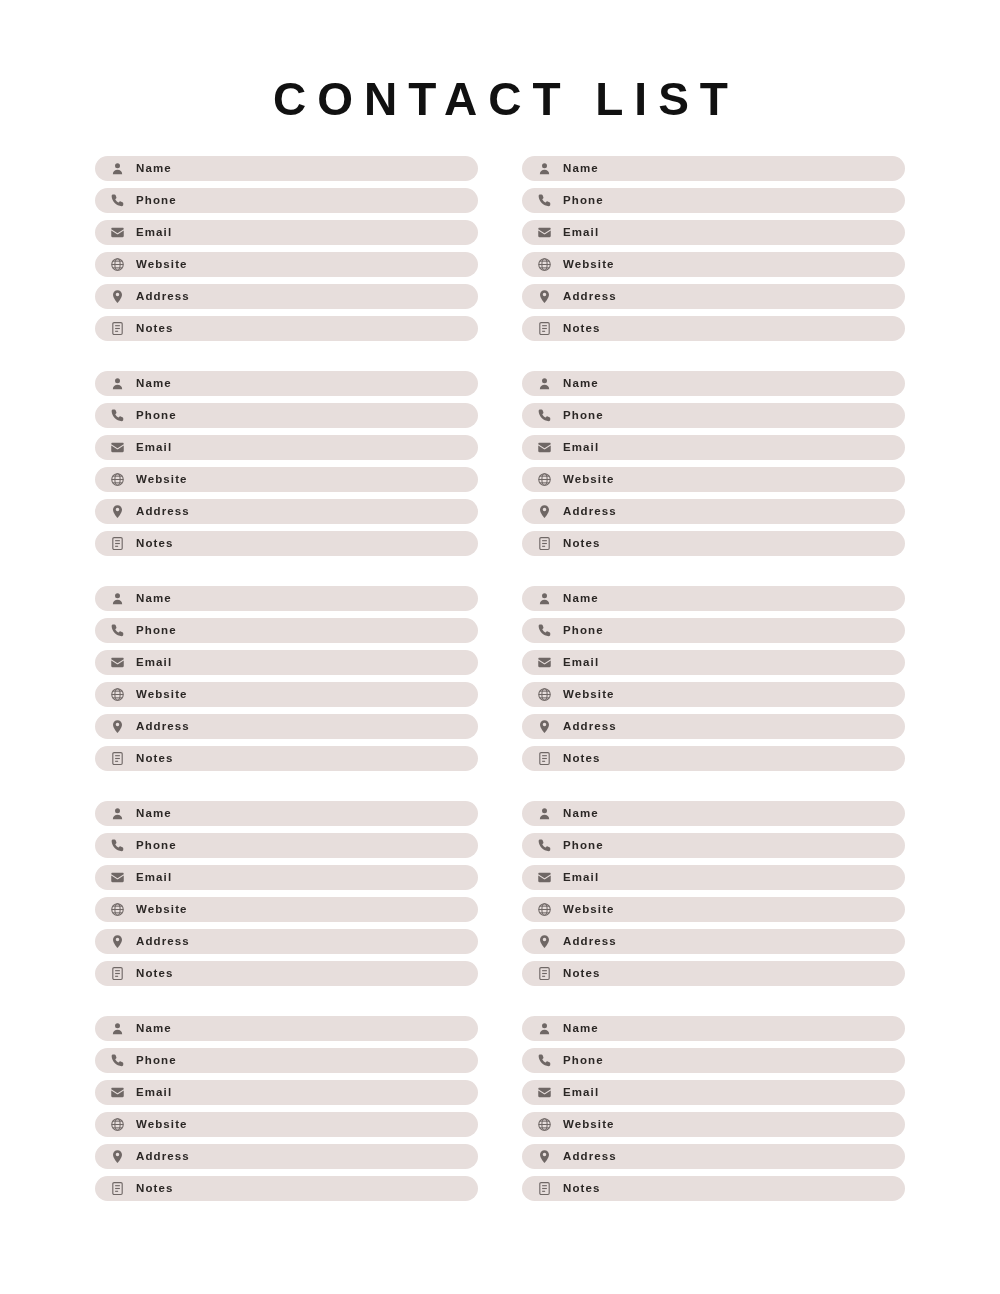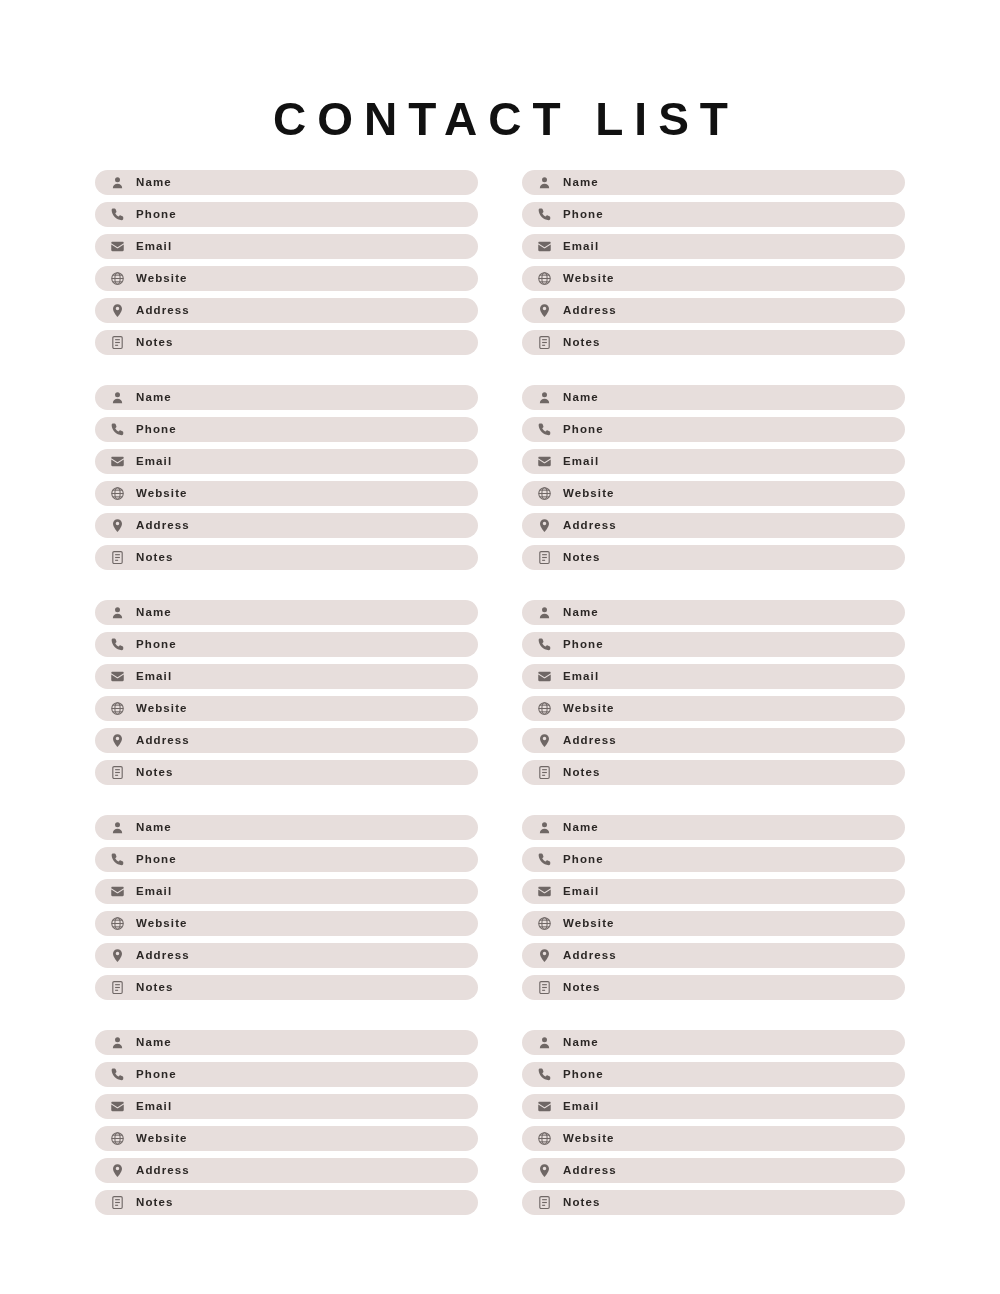--- a/index.html
+++ b/index.html
@@ -22,26 +22,26 @@
     padding: 0;
     position: relative;
   }
   .page-title {
     text-align: center;
     font-size: 46px;
     font-weight: 700;
     letter-spacing: 11px;
     color: #111111;
     margin: 0;
-    padding-top: 92px;
+    padding-top: 72px;
     padding-left: 12px;
     font-family: "Liberation Sans", sans-serif;
   }
   .grid {
-    margin-top: 24px;
+    margin-top: 30px;
     padding: 0 95px;
     display: grid;
     grid-template-columns: 1fr 1fr;
     column-gap: 44px;
     row-gap: 0px;
   }
   .card {
     margin-bottom: 23px;
   }
   .field-row {

